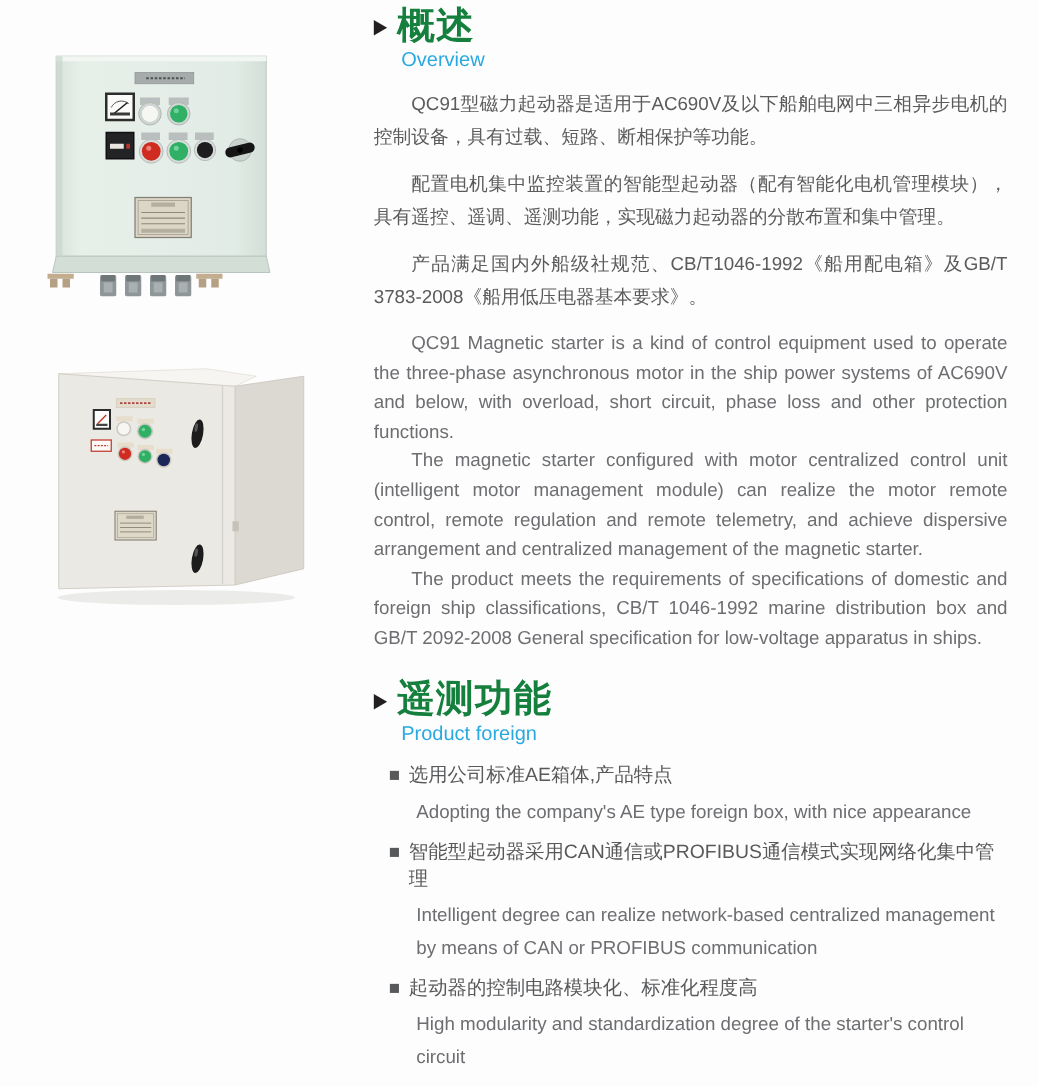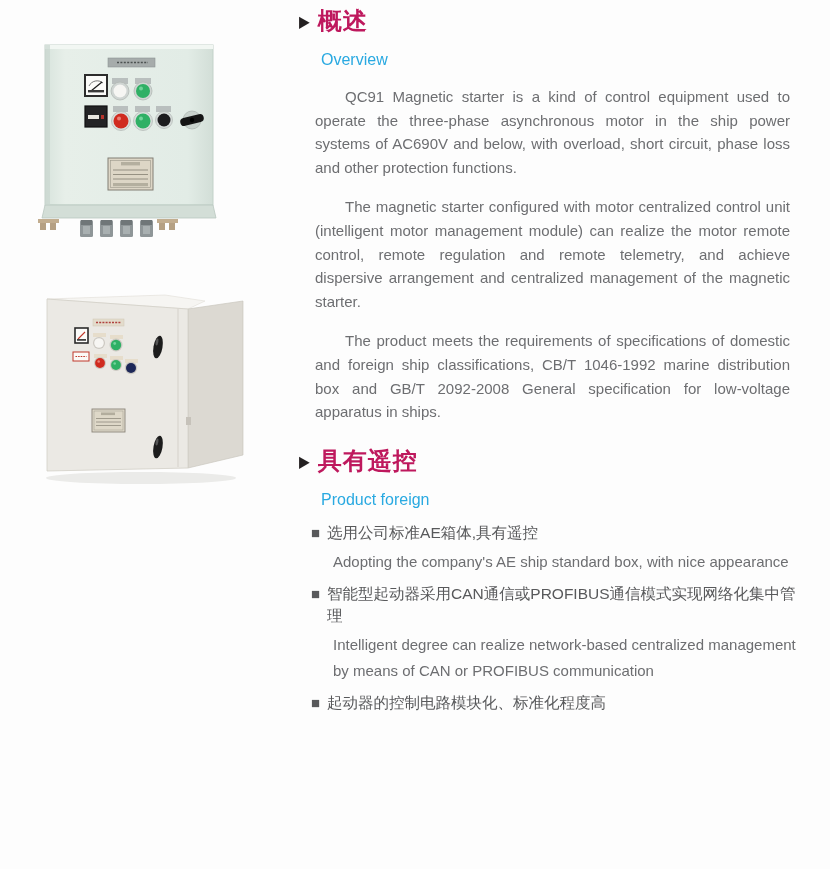--- a/index.html
+++ b/index.html
@@ -19,34 +19,34 @@
   
   .right-col{
     position:absolute;left:299px;top:6px;width:507px;
   }
   .sec-head{display:flex;align-items:flex-start;margin:0;}
   .arrow{
     font-size:14px;color:#231f20;line-height:30px;margin-right:8px;
     transform:scaleY(1.15);
   }
   .h-zh{
-    font-size:24px;font-weight:bold;color:#be185d;line-height:30px;
+    font-size:30px;font-weight:bold;color:#15803d;line-height:30px;
     letter-spacing:1px;margin:0;
   }
   .h-en{
-    font-size:16px;color:#29a9e1;margin:15px 0 13px 22px;line-height:18px;
+    font-size:16px;color:#29a9e1;margin:4px 0 13px 22px;line-height:18px;
   }
   .zh-block p{
     font-size:15px;color:#5b5b5d;line-height:25.5px;
     text-indent:2em;text-align:justify;margin:0 0 13px 0;
   }
   .en-block{margin-top:9px;}
   .en-block p{
     font-size:15px;color:#6d6e71;line-height:23.6px;
-    text-indent:2em;text-align:justify;margin:16px;
+    text-indent:2em;text-align:justify;margin:0;
   }
   .features-sec{margin-top:22px;}
   .feat{margin:0 0 2px 0;}
   .feat-zh{
     display:flex;align-items:flex-start;
     font-size:15.5px;color:#58595b;line-height:22px;margin:8px 0 5px 12px;
   }
   .bullet{
     font-size:15px;color:#58595b;margin-right:7px;line-height:22px;
   }
@@ -262,53 +262,59 @@
 
   <div class="right-col">
 
     <div>
       <div class="sec-head">
         <span class="arrow">▶</span>
         <h1 class="h-zh">概述</h1>
       </div>
       <div class="h-en">Overview</div>
 
+      <div class="zh-block">
+        <p>QC91型磁力起动器是适用于AC690V及以下船舶电网中三相异步电机的控制设备，具有过载、短路、断相保护等功能。</p>
+        <p>配置电机集中监控装置的智能型起动器（配有智能化电机管理模块），具有遥控、遥调、遥测功能，实现磁力起动器的分散布置和集中管理。</p>
+        <p>产品满足国内外船级社规范、CB/T1046-1992《船用配电箱》及GB/T 3783-2008《船用低压电器基本要求》。</p>
+      </div>
 
       <div class="en-block">
         <p>QC91 Magnetic starter is a kind of control equipment used to operate the three-phase asynchronous motor in the ship power systems of AC690V and below, with overload, short circuit, phase loss and other protection functions.</p>
         <p>The magnetic starter configured with motor centralized control unit (intelligent motor management module) can realize the motor remote control, remote regulation and remote telemetry, and achieve dispersive arrangement and centralized management of the magnetic starter.</p>
         <p>The product meets the requirements of specifications of domestic and foreign ship classifications, CB/T 1046-1992 marine distribution box and GB/T 2092-2008 General specification for low-voltage apparatus in ships.</p>
       </div>
     </div>
 
     <div class="features-sec">
       <div class="sec-head">
         <span class="arrow">▶</span>
-        <h1 class="h-zh">具有遥控</h1>
+        <h1 class="h-zh">遥测功能</h1>
       </div>
       <div class="h-en">Product foreign</div>
 
       <div class="feat">
         <div class="feat-zh">
           <span class="bullet">■</span>
-          <span>选用公司标准AE箱体,具有遥控</span>
+          <span>选用公司标准AE箱体,产品特点</span>
         </div>
-        <div class="feat-en">Adopting the company's AE ship standard box, with nice appearance</div>
+        <div class="feat-en">Adopting the company's AE type foreign box, with nice appearance</div>
       </div>
 
       <div class="feat">
         <div class="feat-zh">
           <span class="bullet">■</span>
           <span>智能型起动器采用CAN通信或PROFIBUS通信模式实现网络化集中管理</span>
         </div>
         <div class="feat-en">Intelligent degree can realize network-based centralized management by means of CAN or PROFIBUS communication</div>
       </div>
 
       <div class="feat">
         <div class="feat-zh">
           <span class="bullet">■</span>
           <span>起动器的控制电路模块化、标准化程度高</span>
         </div>
+        <div class="feat-en">High modularity and standardization degree of the starter's control circuit</div>
       </div>
     </div>
 
   </div>
 </div>
 
 </body></html>

